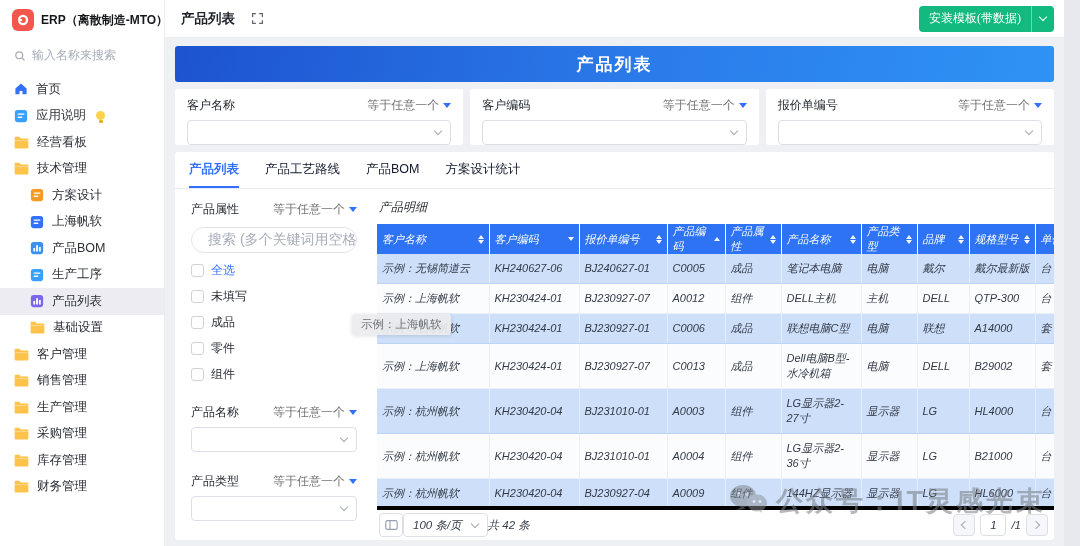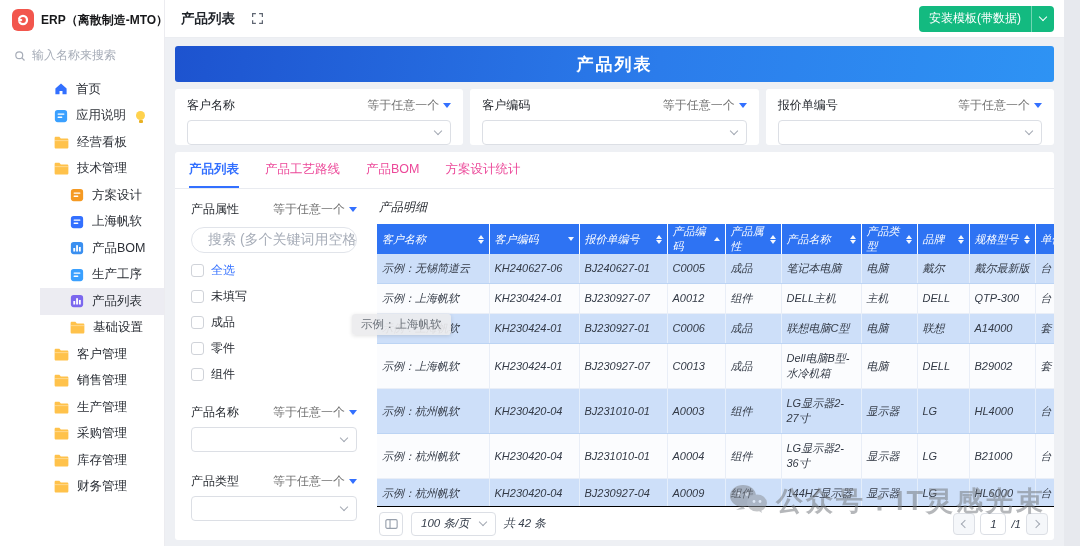--- a/index.html
+++ b/index.html
@@ -6,54 +6,54 @@
   html,body { background:#e7e9ee; }
   body { font-family:"Liberation Sans", sans-serif; }
   .page { position:relative; width:1064px; height:546px; background:#eef0f4; overflow:hidden; }
 
   
   .sidebar { position:absolute; left:0; top:0; width:165px; height:546px; background:#fff; border-right:1px solid #ececf0; z-index:3; }
   .logo-row { display:flex; align-items:center; gap:7px; padding:9px 12px 8px 12px; }
   .logo-badge { width:22px; height:22px; border-radius:6px; background:#f2564d; flex:0 0 auto; display:flex; align-items:center; justify-content:center; }
   .logo-title { font-size:12px; font-weight:bold; color:#17181a; white-space:nowrap; }
   .side-search { display:flex; align-items:center; gap:6px; padding:8px 20px 10px 14px; color:#a7adb8; font-size:12px; cursor:text; }
-  .menu { margin-top:2px;padding-left:40px; }
+  .menu { margin-top:2px; }
   .mi { display:flex; align-items:center; gap:8px; height:26.5px; padding:0 14px; font-size:12.5px; color:#2b2f36; cursor:pointer; white-space:nowrap; }
   .mi.indent { padding-left:30px; }
   .mi.active { background:#ececf2; }
   .mi .mi-icon { display:flex; align-items:center; flex:0 0 auto; }
   .bulb { position:relative; width:9px; height:9px; border-radius:50%; background:#ffd24d; display:inline-block; margin-left:2px; }
   .bulb:after { content:""; position:absolute; left:2.5px; bottom:-2.5px; width:4px; height:3px; background:#e8b123; border-radius:1px; }
 
   
   .topbar { position:absolute; left:165px; right:0; top:0; height:38px; background:#fff; border-bottom:1px solid #ebedf1; display:flex; align-items:center; padding:0 10px 0 16px; z-index:2; }
   .topbar-title { font-size:13.5px; font-weight:bold; color:#1f2329; }
   .expand-btn { margin-left:16px; display:flex; align-items:center; cursor:pointer; }
-  .install-btn { margin-left:auto; height:26px; display:flex; align-items:stretch; background:#13ba80; border-radius:4px; color:#fff; font-size:12px; overflow:hidden; cursor:pointer; }
+  .install-btn { margin-left:auto; height:26px; display:flex; align-items:stretch; background:#13ba80; border-radius:4px; color:#fff; font-size:12px; overflow:hidden; cursor:pointer;font-family:Liberation Serif, serif; }
   .install-main { display:flex; align-items:center; padding:0 10px; border-right:1px solid rgba(255,255,255,.4); }
   .install-caret { display:flex; align-items:center; justify-content:center; width:22px; }
   .chev { width:6px; height:6px; border-right:1.5px solid #a3a9b3; border-bottom:1.5px solid #a3a9b3; transform:rotate(45deg); margin-top:-3px; }
   .chev.white { border-color:#fff; }
 
   
   .content { position:absolute; left:165px; top:38px; right:0; bottom:0; padding:8px 10px 0 10px; }
   .banner { height:36px; border-radius:3px; background:linear-gradient(100deg,#1d53cf 0%,#2b7ceb 55%,#2e93f4 100%); display:flex; align-items:center; justify-content:center; color:#fff; font-size:17px; font-weight:bold; letter-spacing:2px; margin-bottom:7px; }
 
   .filter-row { display:flex; gap:7px; margin-bottom:7px; }
   .filter-card { flex:1; background:#fff; border-radius:3px; height:56px; padding:8px 12px; }
   .fc-top { display:flex; align-items:center; justify-content:space-between; }
   .fc-label { font-size:12px; color:#1f2329; }
   .op-link { display:flex; align-items:center; gap:4px; color:#737373; font-size:12px; cursor:pointer; }
   .tri-down { width:0; height:0; border-left:4px solid transparent; border-right:4px solid transparent; border-top:5px solid #3370ff; }
   .select { position:relative; margin-top:6px; height:25px; border:1px solid #dcdfe5; border-radius:4px; background:#fff; cursor:pointer; }
   .select .chev { position:absolute; right:9px; top:10px; }
 
   .main-card { background:#fff; border-radius:3px; height:388px; display:flex; flex-direction:column; overflow:hidden; }
   .tabs { display:flex; gap:26px; padding:0 14px; height:37px; border-bottom:1px solid #e9ebf0; flex:0 0 auto; }
-  .tab { display:flex; align-items:center; font-size:12.5px; color:#ec4899; cursor:pointer; border-bottom:2px solid transparent; }
+  .tab { display:flex; align-items:center; font-size:12.5px; color:#0f172a; cursor:pointer; border-bottom:2px solid transparent; }
   .tab.active { color:#3370ff; font-weight:bold; border-bottom-color:#3370ff; }
 
   .card-body { flex:1; display:flex; overflow:hidden; }
 
   
   .lpanel { width:198px; flex:0 0 auto; padding:12px 16px 0 16px; overflow:hidden; }
   .lp-row { display:flex; align-items:center; justify-content:space-between; }
   .lp-label { font-size:12px; color:#1f2329; }
   .search-pill { display:flex; align-items:center; gap:6px; margin-top:9px; height:26px; border:1px solid #e1e4ea; border-radius:13px; padding:0 10px; color:#a7adb8; font-size:14px; cursor:text; white-space:nowrap; overflow:hidden; }
   .check-list { margin-top:4px; }
@@ -70,21 +70,21 @@
   thead th { background:#2e73f3; color:#fff; font-weight:normal; padding:0 5px; height:26px; border-right:1px solid rgba(255,255,255,.45); text-align:left; overflow:hidden; }
   .th-in { display:flex; align-items:center; justify-content:space-between; gap:3px; }
   .sorter { display:flex; flex-direction:column; gap:1px; flex:0 0 auto; }
   .car { width:0; height:0; border-left:3.5px solid transparent; border-right:3.5px solid transparent; }
   .car.up { border-bottom:4px solid rgba(255,255,255,.95); }
   .car.dn { border-top:4px solid rgba(255,255,255,.95); }
   tbody td { padding:7px 5px; color:#333a46; border-right:1px solid #e9eef7; border-bottom:1px solid #e9eef7; line-height:15px; overflow:hidden; vertical-align:middle; background:#fbfcfe; }
   tr.alt td { background:#cddff9; border-right-color:#e4eefb; border-bottom-color:#bcd4f4; }
 
   
-  .pager { flex:0 0 auto; height:34px; border-top:1px solid #000000; display:flex; align-items:center; gap:8px; padding:0 6px 0 2px; }
+  .pager { flex:0 0 auto; height:34px; border-top:4px solid #000000; display:flex; align-items:center; padding:0 6px 0 2px; }
   .icon-btn { width:24px; height:24px; border:1px solid #dcdfe5; border-radius:4px; display:flex; align-items:center; justify-content:center; cursor:pointer; background:#fff; }
   .psize { display:flex; align-items:center; gap:10px; height:24px; border:1px solid #dcdfe5; border-radius:4px; padding:0 9px; font-size:11.5px; color:#38404d; cursor:pointer; }
   .total-txt { font-size:11.5px; color:#38404d; }
   .pager-right { margin-left:auto; display:flex; align-items:center; gap:5px; }
   .pg-btn { width:22px; height:22px; border:1px solid #dcdfe5; border-radius:4px; background:#f5f7fa; display:flex; align-items:center; justify-content:center; cursor:pointer; color:#a3a9b3; font-size:12px; }
   .pg-input { width:26px; height:22px; border:1px solid #dcdfe5; border-radius:4px; background:#fff; font-size:11.5px; color:#38404d; display:flex; align-items:center; justify-content:center; }
   .pg-total { font-size:11.5px; color:#38404d; }
   .chev.left { transform:rotate(135deg); margin:0 0 0 2px; }
   .chev.right { transform:rotate(-45deg); margin:0 2px 0 0; }
 

